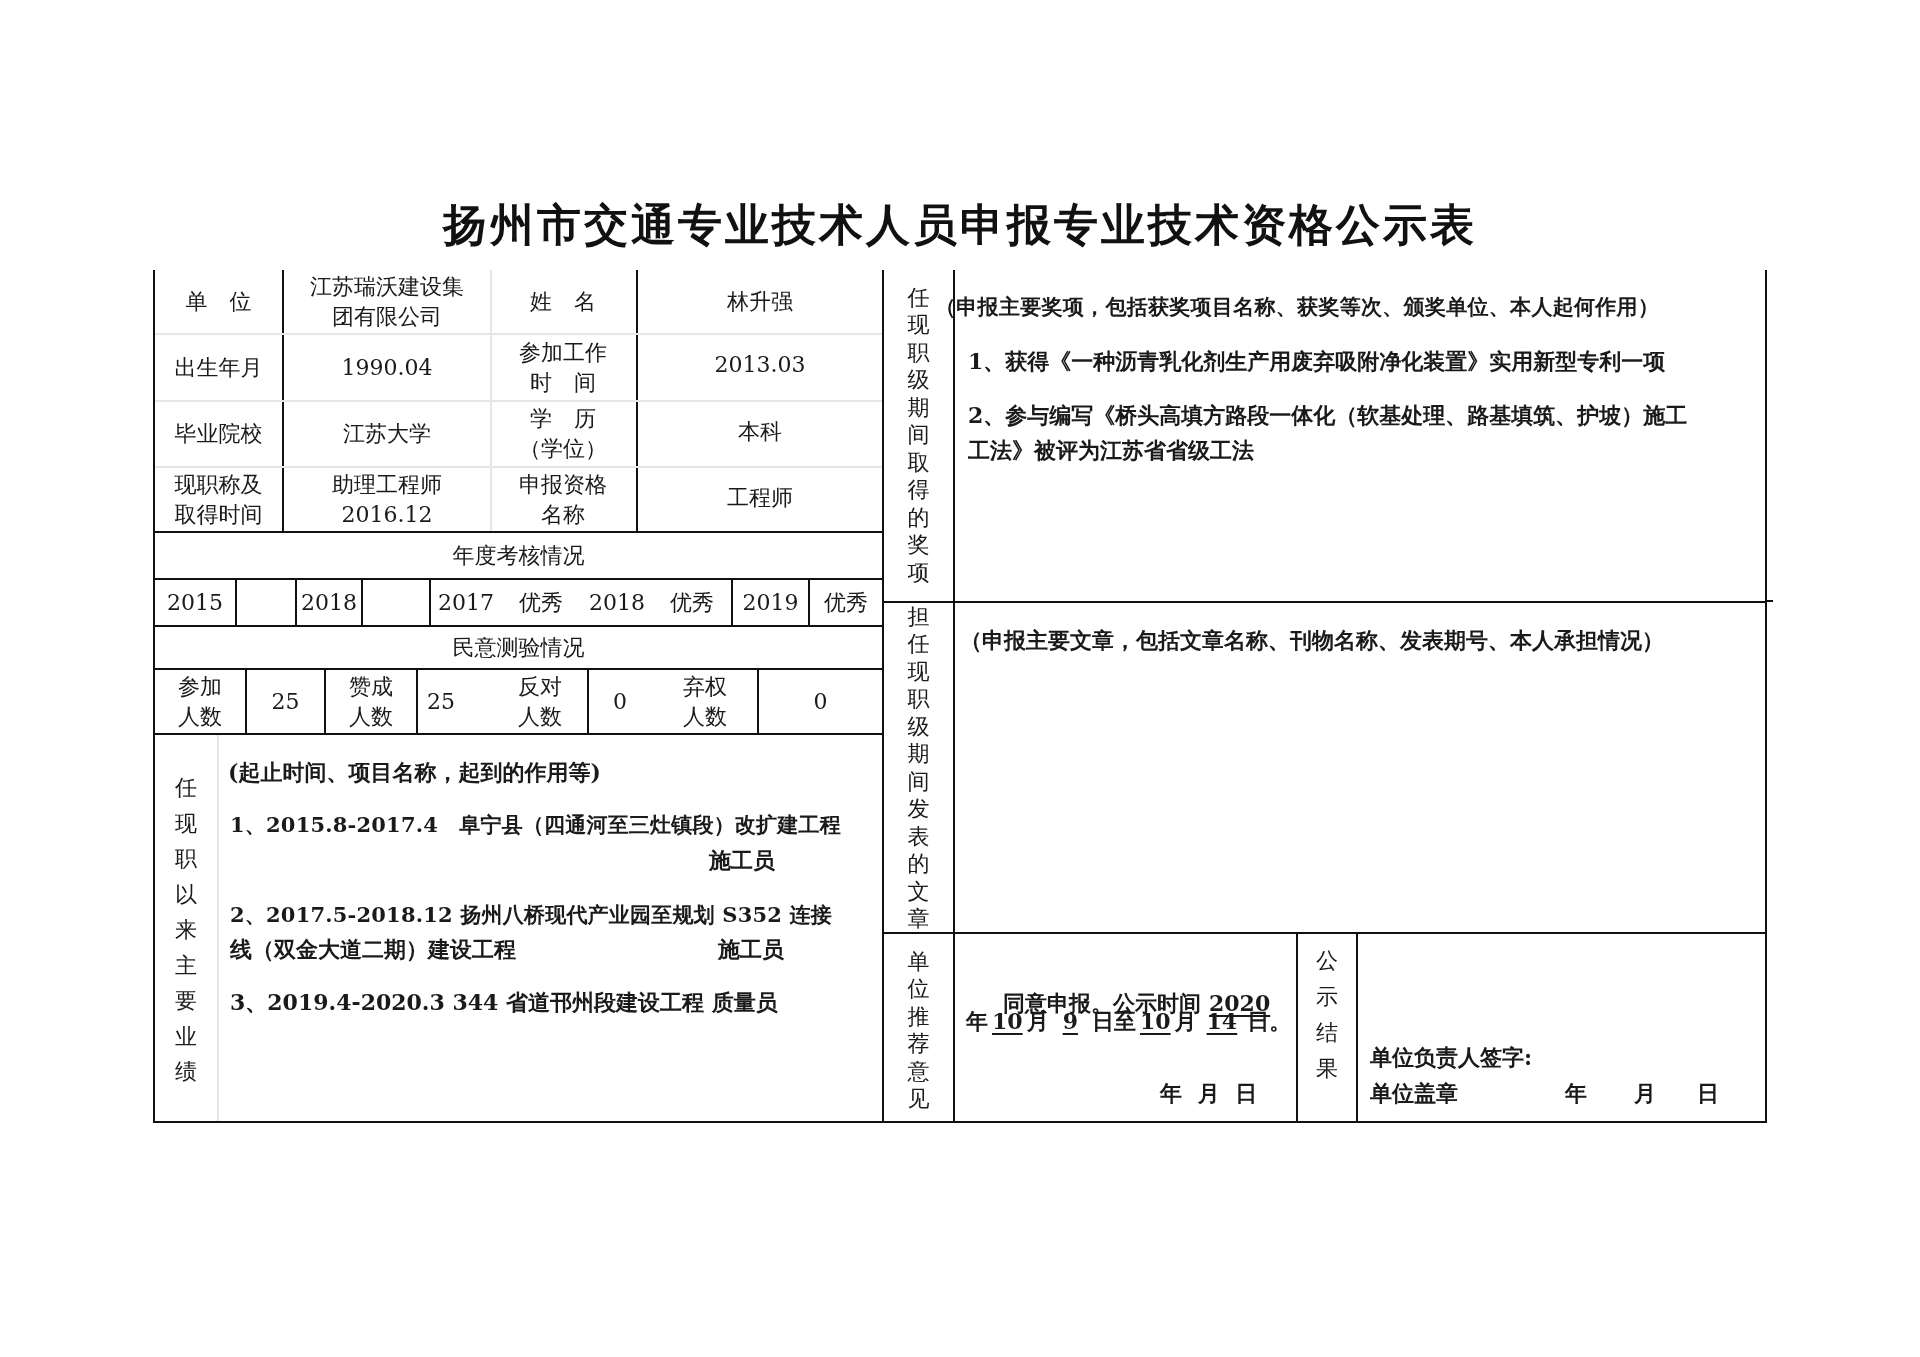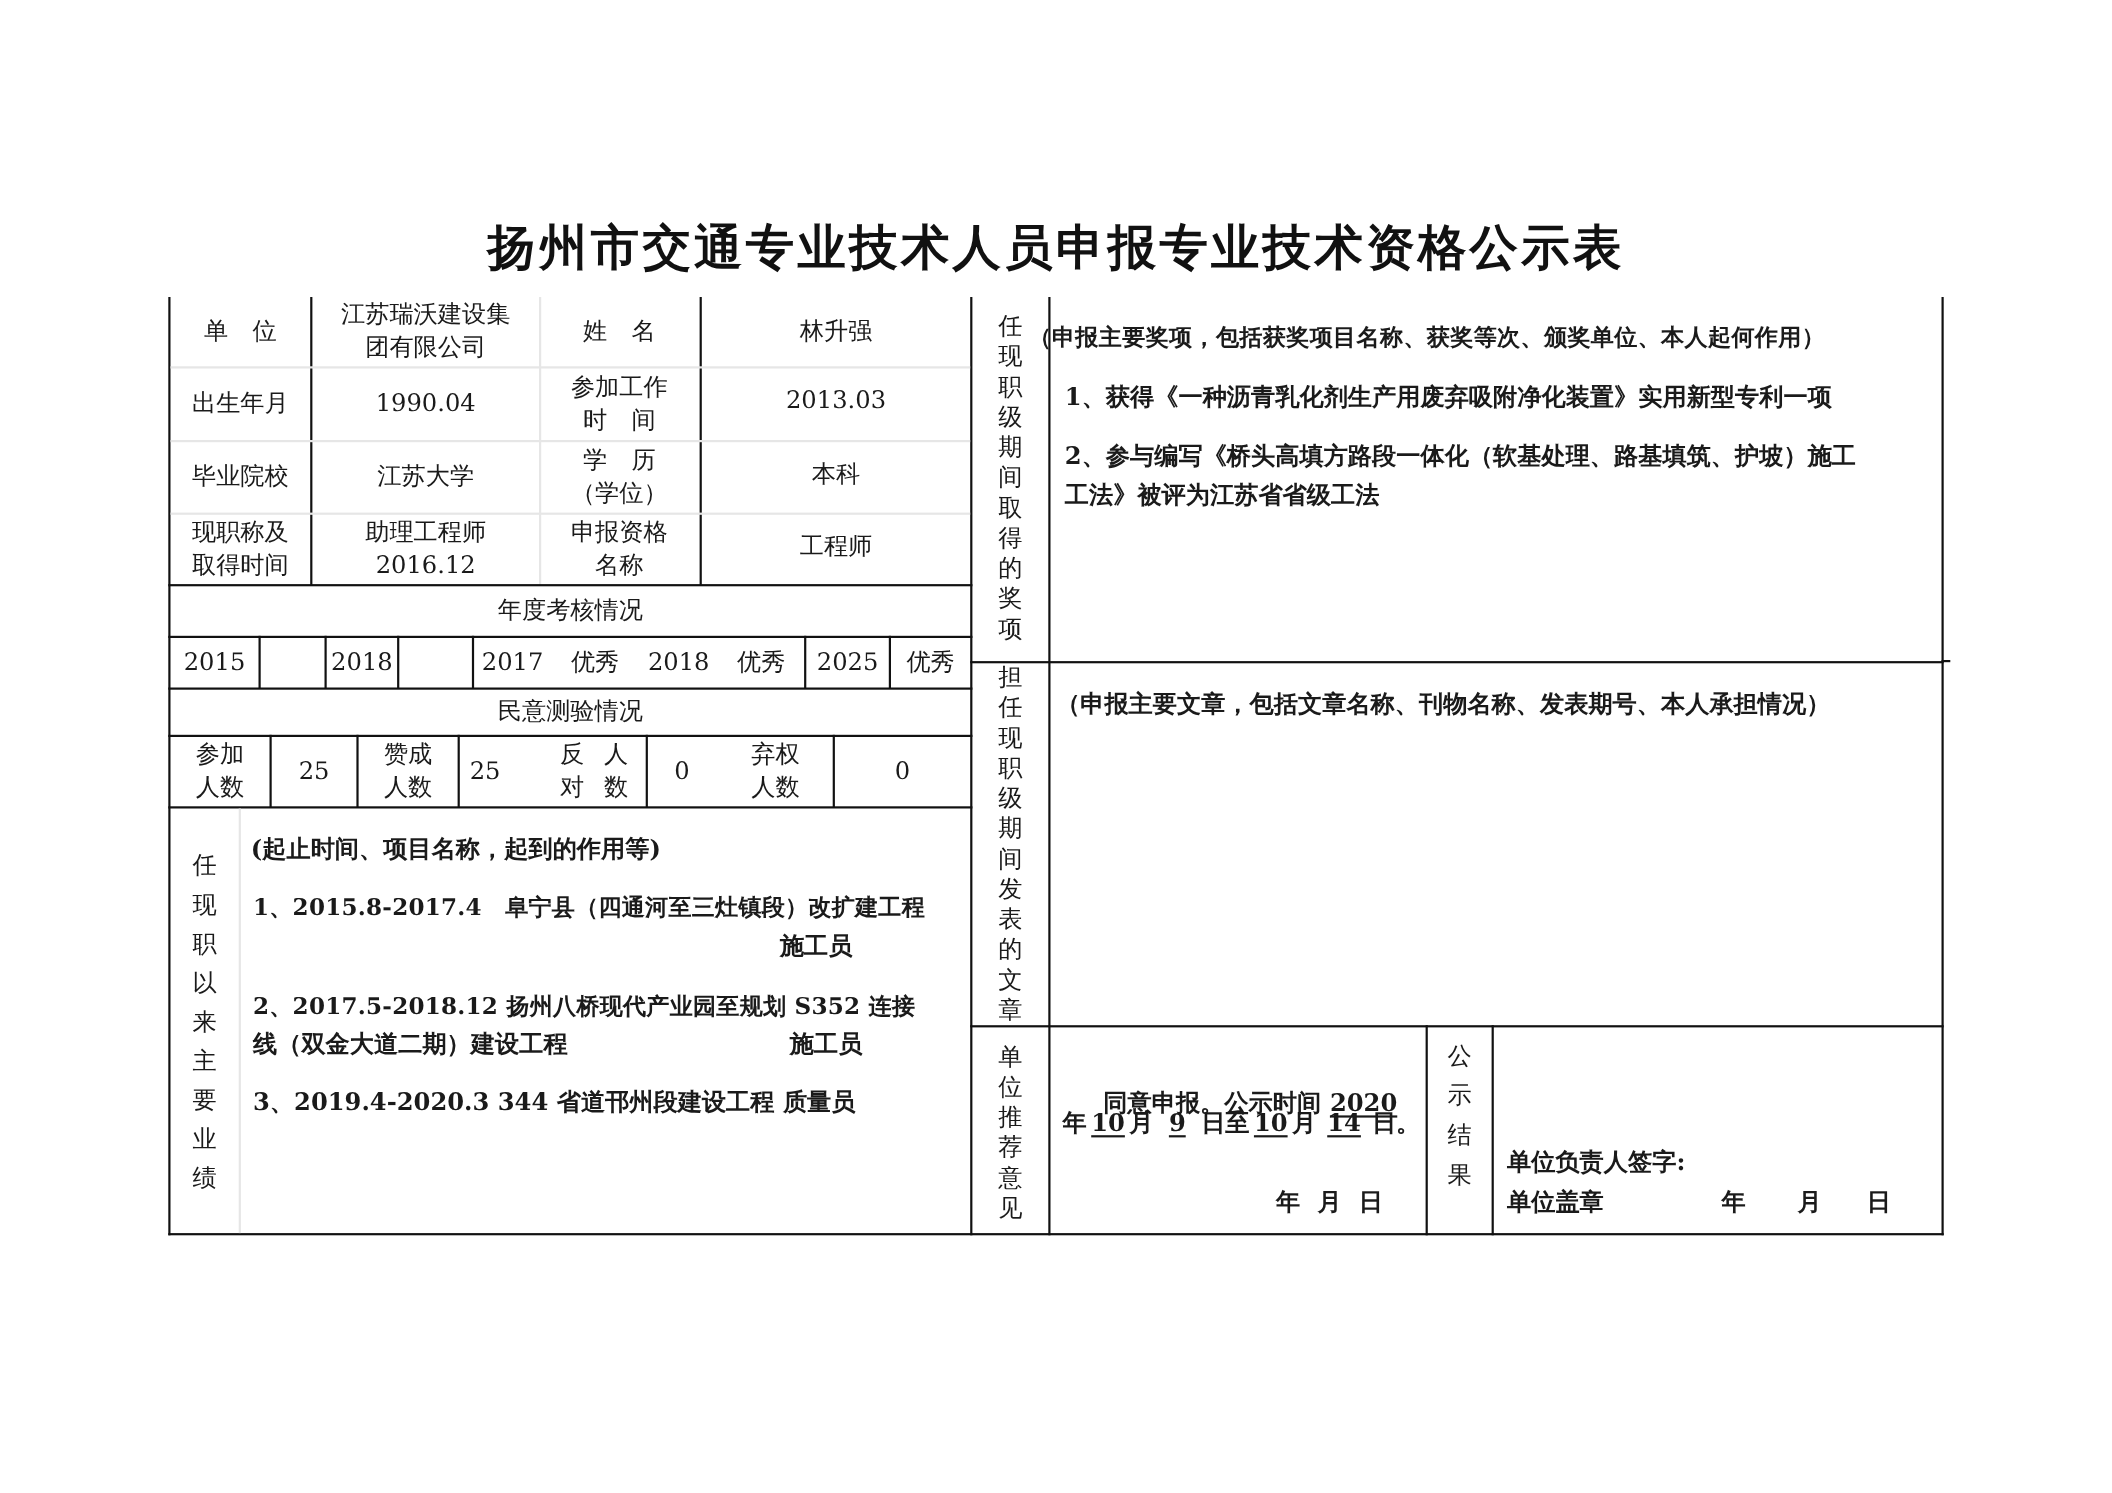--- a/index.html
+++ b/index.html
@@ -116,37 +116,37 @@
 <div>
   <div class="cell" style="left:155px;top:533px;width:727px;height:45px">年度考核情况</div>
   <div class="cell" style="left:155px;top:580px;width:80px;height:45px">2015</div>
   <div class="cell" style="left:237px;top:580px;width:58px;height:45px"></div>
   <div class="cell" style="left:297px;top:580px;width:64px;height:45px">2018</div>
   <div class="cell" style="left:363px;top:580px;width:66px;height:45px"></div>
   <div class="cell" style="left:431px;top:580px;width:70px;height:45px">2017</div>
   <div class="cell" style="left:501px;top:580px;width:80px;height:45px">优秀</div>
   <div class="cell" style="left:581px;top:580px;width:72px;height:45px">2018</div>
   <div class="cell" style="left:653px;top:580px;width:78px;height:45px">优秀</div>
-  <div class="cell" style="left:733px;top:580px;width:75px;height:45px">2025</div>
+  <div class="cell" style="left:733px;top:580px;width:75px;height:45px">2019</div>
   <div class="cell" style="left:810px;top:580px;width:72px;height:45px">优秀</div>
 </div>
 
 <div>
   <div class="cell" style="left:155px;top:627px;width:727px;height:41px">民意测验情况</div>
   <div class="cell" style="left:155px;top:670px;width:90px;height:63px;flex-direction:column">
     <span>参加</span>
     <span>人数</span>
   </div>
   <div class="cell" style="left:247px;top:670px;width:77px;height:63px">25</div>
   <div class="cell" style="left:326px;top:670px;width:90px;height:63px;flex-direction:column">
     <span>赞成</span>
     <span>人数</span>
   </div>
   <div class="cell" style="left:416px;top:670px;width:50px;height:63px">25</div>
-  <div class="cell" style="left:500px;top:670px;width:80px;height:63px;">
+  <div class="cell" style="left:500px;top:670px;width:80px;height:63px;flex-direction:column">
     <span>反对</span>
     <span>人数</span>
   </div>
   <div class="cell" style="left:589px;top:670px;width:62px;height:63px">0</div>
   <div class="cell" style="left:665px;top:670px;width:80px;height:63px;flex-direction:column">
     <span>弃权</span>
     <span>人数</span>
   </div>
   <div class="cell" style="left:759px;top:670px;width:123px;height:63px">0</div>
 </div>

